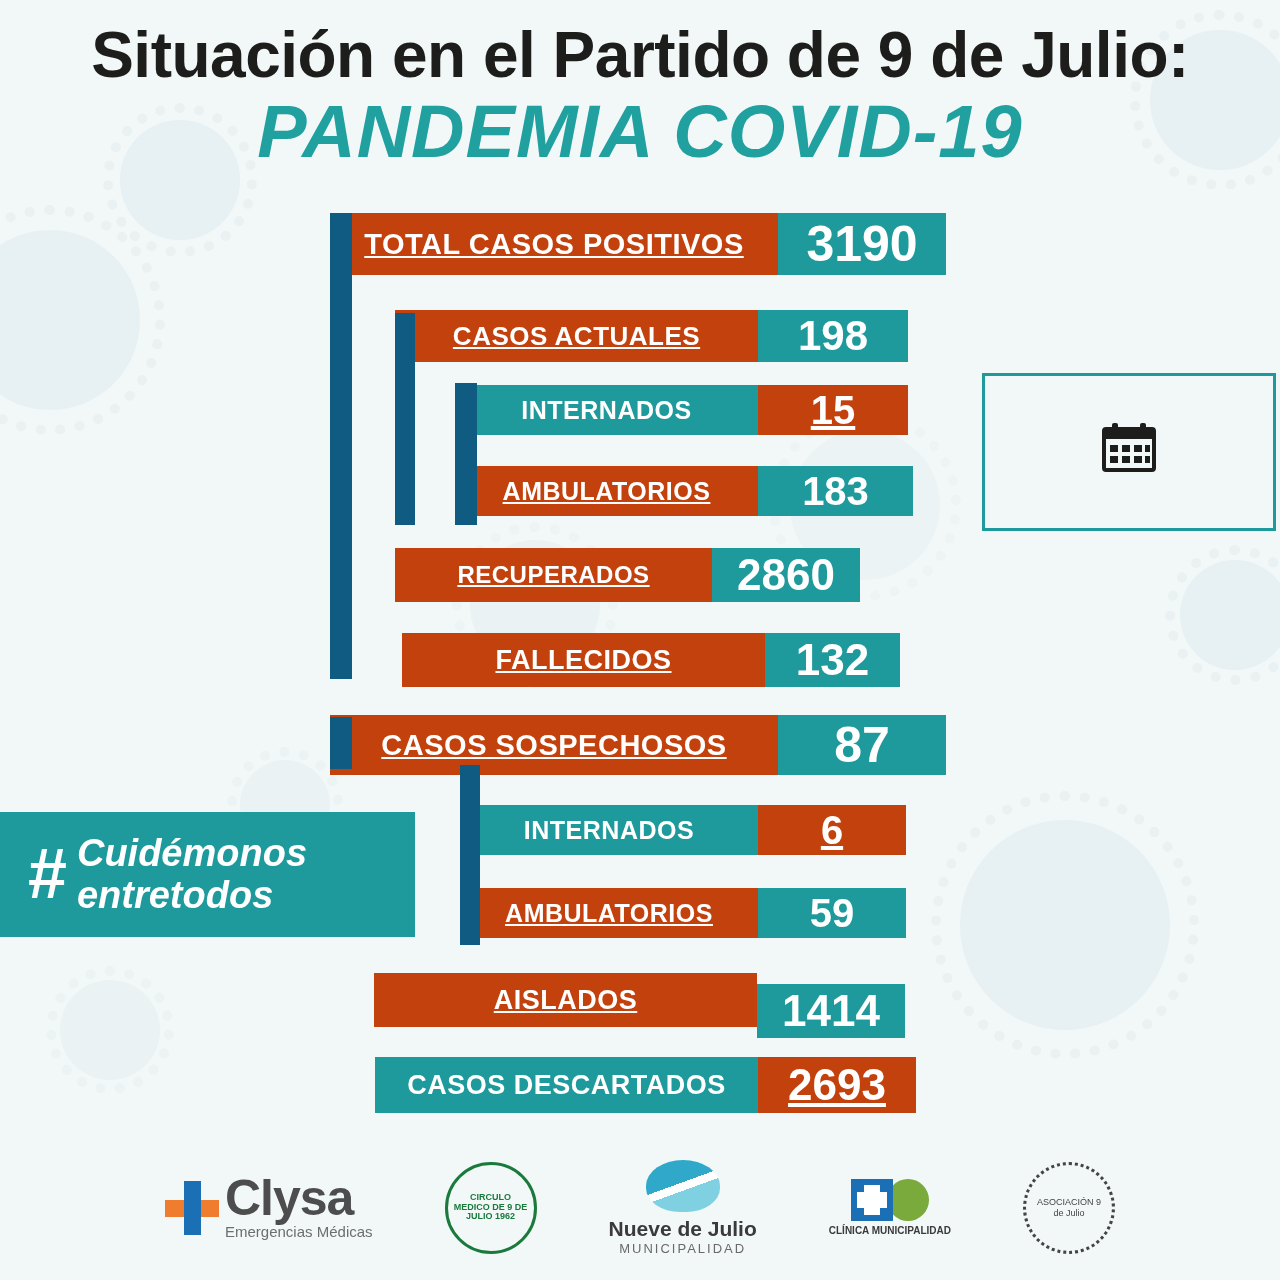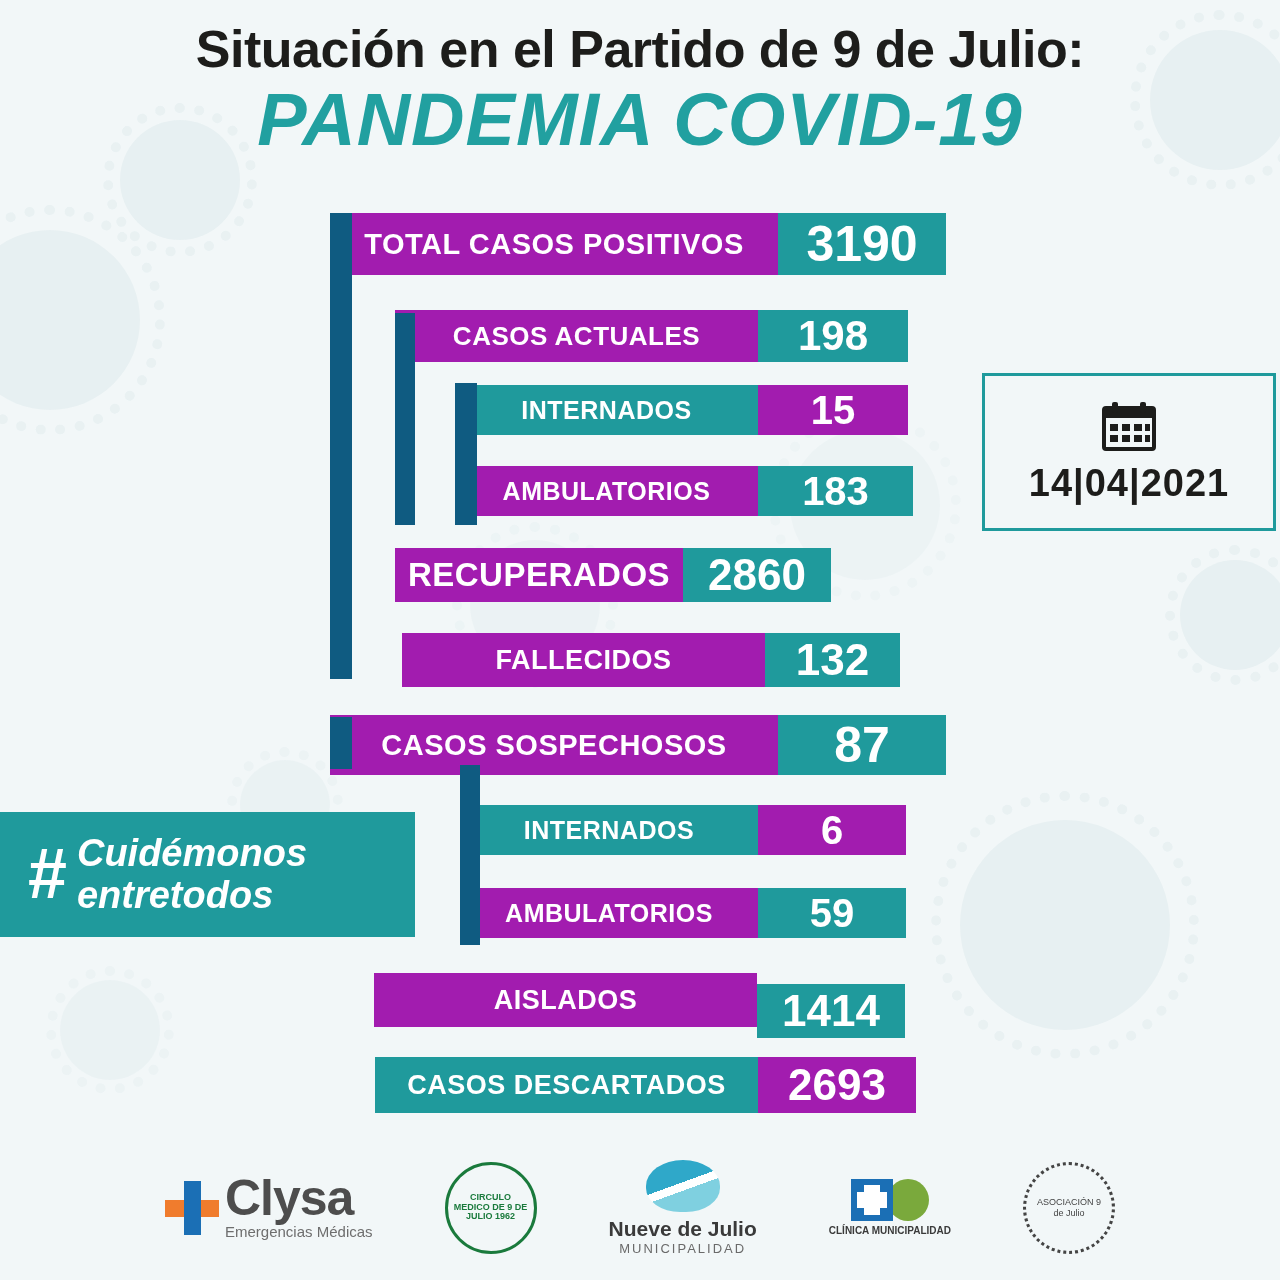--- a/index.html
+++ b/index.html
@@ -44,21 +44,21 @@
   
   .header {
     position: absolute;
     top: 22px;
     left: 0;
     width: 100%;
     text-align: center;
     z-index: 5;
   }
   .title-1 {
-    font-size: 52px;
+    font-size: 64px;
     font-weight: bold;
     color: #1d1d1b;
     letter-spacing: -.5px;
     line-height: 1.05;
   }
   .title-2 {
     font-size: 74px;
     font-weight: bold;
     font-style: italic;
     color: #21a0a0;
@@ -96,21 +96,21 @@
   .row .val {
     height: 100%;
     display: flex;
     align-items: center;
     justify-content: center;
     color: #ffffff;
     font-weight: bold;
     box-sizing: border-box;
     padding: 0 14px;
   }
-  .dark  { background: #a21caf; }
+  .dark  { background: #c2410c; text-decoration: underline; }
   .teal  { background: #1f9a9c; }
 
   
   .conn {
     position: absolute;
     background: #0f5b81;
     z-index: 3;
   }
 
   
@@ -273,21 +273,21 @@
     <div class="lbl teal" style="width:303px; font-size:25px;">INTERNADOS</div>
     <div class="val dark" style="width:150px; font-size:40px;">15</div>
   </div>
 
   <div class="row" style="left:455px; top:261px; height:50px;">
     <div class="lbl dark" style="width:303px; font-size:25px;">AMBULATORIOS</div>
     <div class="val teal" style="width:155px; font-size:40px;">183</div>
   </div>
 
   <div class="row" style="left:395px; top:343px; height:54px;">
-    <div class="lbl dark" style="width:288px; font-size:33px;">RECUPERADOS</div>
+    <div class="lbl dark" style="width:317px; font-size:24px;">RECUPERADOS</div>
     <div class="val teal" style="width:148px; font-size:44px;">2860</div>
   </div>
 
   <div class="row" style="left:395px; top:428px; height:54px;padding-left:7px;">
     <div class="lbl dark" style="width:363px; font-size:27px;">FALLECIDOS</div>
     <div class="val teal" style="width:135px; font-size:44px;">132</div>
   </div>
 
   <div class="row" style="left:330px; top:510px; height:60px;border-radius:30px;">
     <div class="lbl dark" style="width:448px; font-size:29px;">CASOS SOSPECHOSOS</div>
@@ -327,21 +327,20 @@
         <rect x="21" y="24" width="8" height="7"></rect>
         <rect x="33" y="24" width="8" height="7"></rect>
         <rect x="9" y="35" width="8" height="7"></rect>
         <rect x="21" y="35" width="8" height="7"></rect>
         <rect x="33" y="35" width="8" height="7"></rect>
         <rect x="44" y="24" width="5" height="7"></rect>
         <rect x="44" y="35" width="5" height="7"></rect>
       </g>
     </svg>
   </span>
-  <div class="date-text">14|04|2021</div>
 </div>
 
 <div class="hashbox">
   <div class="hash-sym">#</div>
   <div class="hash-txt">
     <div>Cuidémonos</div>
     <div>entretodos</div>
   </div>
 </div>
 

